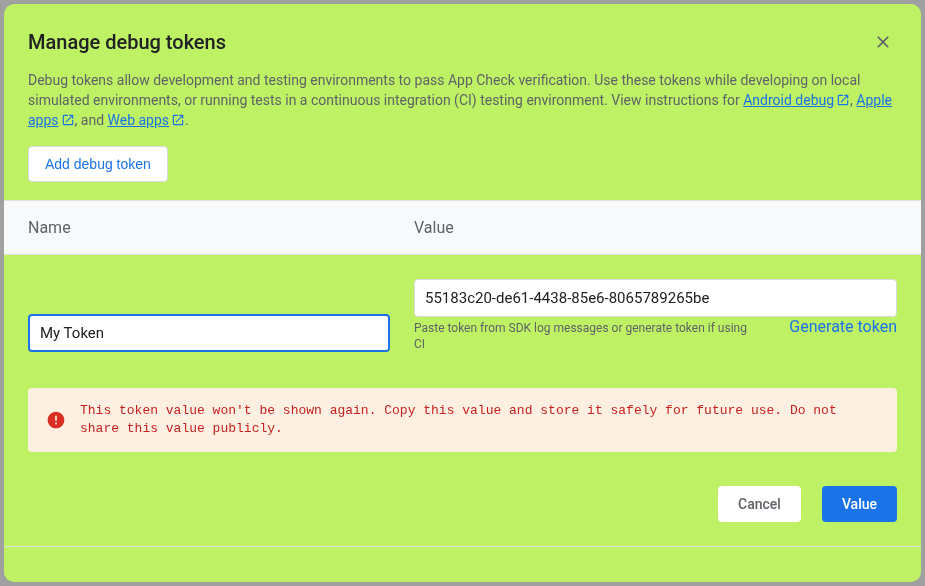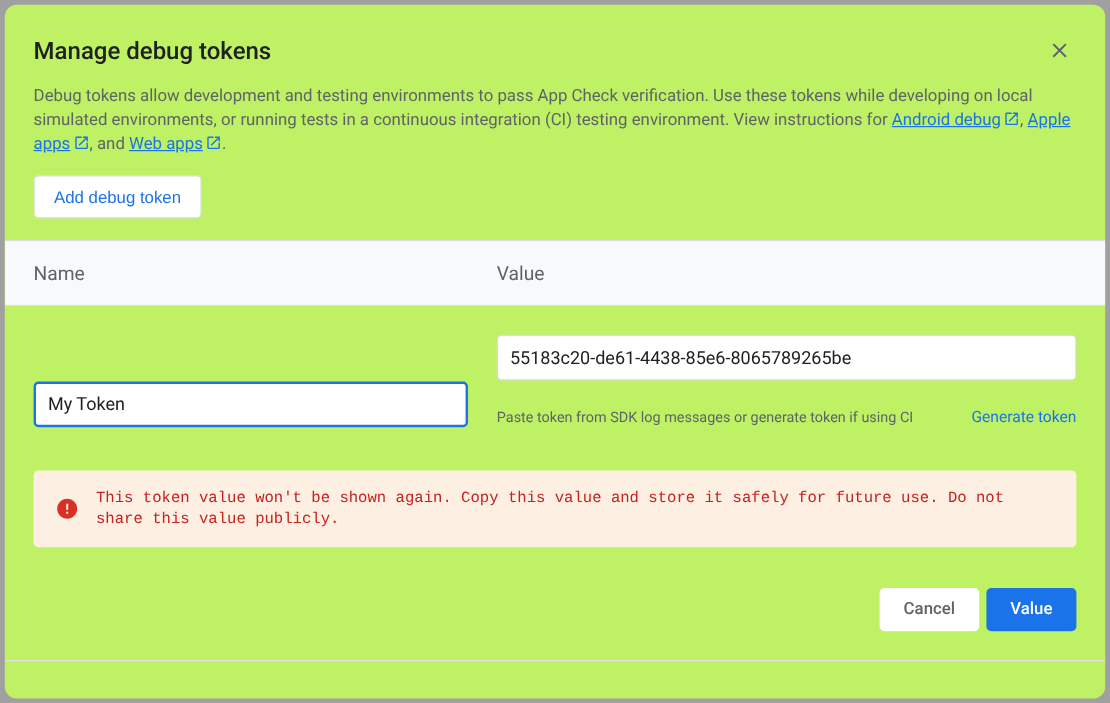--- a/index.html
+++ b/index.html
@@ -116,30 +116,30 @@
     .text-input.value-input {
       border: 1px solid #dadce0;
       font-size: 15px;
       padding: 0 10px;
       height: 38px;
     }
     .helper-row {
       display: flex;
       justify-content: space-between;
       align-items: baseline;
-      margin-top: 23px;
+      margin-top: 0;
       gap: 29px;
     }
     .helper-text {
       font-size: 12px;
       color: #5f6368;
       line-height: 16px;
     }
     .generate-link {
-      font-size: 13px;
+      font-size: 16px;
       color: #1a73e8;
       cursor: pointer;
       white-space: nowrap;
       background: none;
       border: none;
       font-family: inherit;
     }
     .warning-banner {
       margin: 36px 24px 0 24px;
       background: #feefe3;
@@ -157,21 +157,21 @@
     .warning-text {
       font-size: 13px;
       font-weight: 500;
       color: #c5221f;
       line-height: 18px;
       font-family: Liberation Mono, monospace;
     }
     .dialog-footer {
       display: flex;
       justify-content: flex-end;
-      gap: 6px;
+      gap: 21px;
       padding: 34px 24px 24px 24px;
       border-bottom: 1px solid #e0e0e0;
     }
     .btn {
       height: 36px;
       padding: 0 20px;
       border-radius: 4px;
       font-size: 14px;
       font-weight: 500;
       cursor: pointer;

